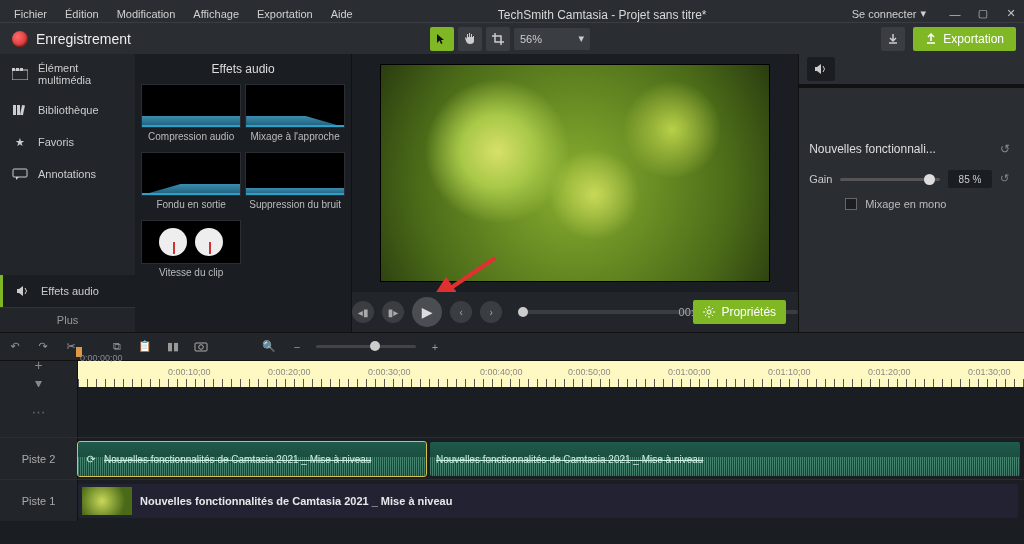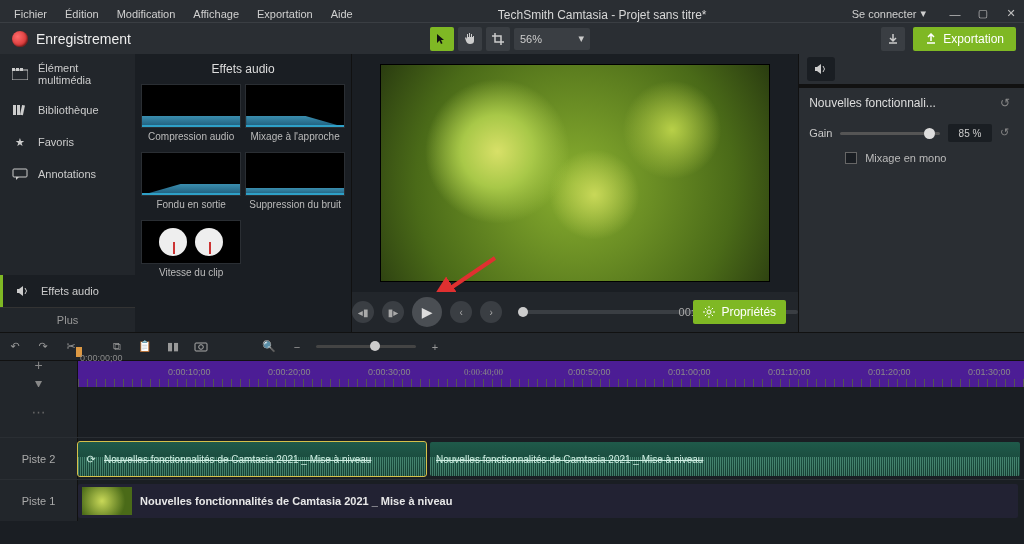--- a/index.html
+++ b/index.html
@@ -54,42 +54,42 @@
 .pbtn { width:22px; height:22px; border-radius:50%; background:#3a3e43; display:flex; align-items:center; justify-content:center; color:#aaa; cursor:pointer; font-size:10px; }
 .pbtn.big { width:30px; height:30px; background:#4a4e53; font-size:14px; color:#ddd; }
 .seek { width:280px; height:4px; background:#3a3e43; border-radius:2px; position:relative; margin-left:8px; }
 .seek .dot { position:absolute; left:0; top:-3px; width:10px; height:10px; border-radius:50%; background:#ccc; }
 .timecode { position:absolute; right:16px; color:#aaa; font-size:11px; display:flex; gap:10px; align-items:center; }
 
 .rightcol { width:234px; background:#2a2e33; border-left:1px solid #111; display:flex; flex-direction:column; }
 .proptabs { height:30px; display:flex; align-items:center; padding:0 8px; gap:6px; }
 .spk { width:28px; height:24px; background:#1a1e23; display:flex; align-items:center; justify-content:center; border-radius:3px; }
 .darkline { height:4px; background:#111; }
-.prop-hdr { display:flex; align-items:center; justify-content:space-between; color:#ddd; font-size:12px; padding:8px 10px; }
+.prop-hdr { display:flex; align-items:center; justify-content:space-between; color:#ddd; font-size:12px; padding:8px 10px;margin-top:46px; }
 .gainrow { display:flex; align-items:center; gap:8px; padding:6px 10px; }
 .slider { flex:1; height:3px; background:#555; position:relative; border-radius:2px; }
 .slider .kn { position:absolute; left:84%; top:-4px; width:11px; height:11px; border-radius:50%; background:#ddd; }
 .pct { width:44px; height:18px; background:#1a1e23; color:#ccc; font-size:10px; display:flex; align-items:center; justify-content:center; border-radius:2px; }
 .reset { width:14px; height:14px; color:#888; cursor:pointer; }
 .chkrow { display:flex; align-items:center; gap:8px; padding:4px 10px 4px 46px; color:#bbb; font-size:11px; }
 .chk { width:12px; height:12px; border:1px solid #666; background:#1a1e23; }
 
 .propsbtn { position:absolute; right:12px; height:24px; background:#7fb824; color:#fff; display:flex; align-items:center; gap:6px; padding:0 10px; border-radius:2px; cursor:pointer; font-size:12px; }
 
 
 .tl-tools { height:28px; background:#22262b; border-top:1px solid #111; display:flex; align-items:center; padding:0 6px; gap:10px; }
 .tl-tools .tb { width:18px; height:18px; display:flex; align-items:center; justify-content:center; color:#999; cursor:pointer; }
 .zoomtrack { width:100px; height:3px; background:#444; position:relative; border-radius:2px; }
 .zoomtrack .zk { position:absolute; left:54%; top:-4px; width:10px; height:10px; border-radius:50%; background:#ccc; }
 
 
 .timeline { background:#1a1e23; border-top:1px solid #111; }
 .ruler { height:26px; display:flex; }
 .trk-gutter { width:78px; background:#22262b; border-right:1px solid #111; display:flex; flex-direction:column; align-items:center; justify-content:center; gap:2px; color:#888; font-size:14px; }
-.ruler-scale { flex:1; position:relative; background:#4c1d95; color:#888; font-size:9px; }
+.ruler-scale { flex:1; position:relative; background:#fef9c3; color:#888; font-size:9px; }
 .ticklabel { position:absolute; top:6px; }
 .tickmarks { position:absolute; bottom:0; left:0; right:0; height:8px; background:repeating-linear-gradient(to right,#555 0,#555 1px,transparent 1px,transparent 9px); }
 .playhead { position:absolute; left:0; top:0; width:1px; height:8px; }
 .ph-flag { position:absolute; left:-2px; top:-14px; width:6px; height:10px; background:#d94; }
 
 .trackrow { height:42px; display:flex; border-top:1px solid #2a2e33; }
 .trk-head { width:78px; background:#22262b; display:flex; align-items:center; justify-content:center; color:#aaa; font-size:11px; border-right:1px solid #111; }
 .trk-lane { flex:1; position:relative; background:#1a1e23; }
 .clip-audio { position:absolute; top:4px; height:34px; border-radius:2px; background:linear-gradient(#1f5a4a,#163e33); overflow:hidden; display:flex; align-items:center; padding:0 6px; gap:6px; }
 .clip-audio .wav { position:absolute; inset:0; background:repeating-linear-gradient(to right,rgba(120,200,170,.45) 0,rgba(120,200,170,.45) 1px,transparent 1px,transparent 2px); mask:linear-gradient(to top,black 55%,transparent 55%); }
@@ -352,21 +352,21 @@
       <span>▾</span>
     </div>
     <div class="ruler-scale">
       <div class="playhead">
           <div class="ph-flag"></div>
         </div>
       <span class="ticklabel" style="left:2px;top:-8px;">0:00:00;00</span>
       <span class="ticklabel" style="left:90px;">0:00:10;00</span>
       <span class="ticklabel" style="left:190px;">0:00:20;00</span>
       <span class="ticklabel" style="left:290px;">0:00:30;00</span>
-      <span class="ticklabel" style="left:386px;font-family:Liberation Serif, serif;">0:00:40;00</span>
+      <span class="ticklabel" style="left:402px;">0:00:40;00</span>
       <span class="ticklabel" style="left:490px;">0:00:50;00</span>
       <span class="ticklabel" style="left:590px;">0:01:00;00</span>
       <span class="ticklabel" style="left:690px;">0:01:10;00</span>
       <span class="ticklabel" style="left:790px;">0:01:20;00</span>
       <span class="ticklabel" style="left:890px;">0:01:30;00</span>
       <div class="tickmarks"></div>
     </div>
   </div>
 
   <div style="height:50px;display:flex;">

